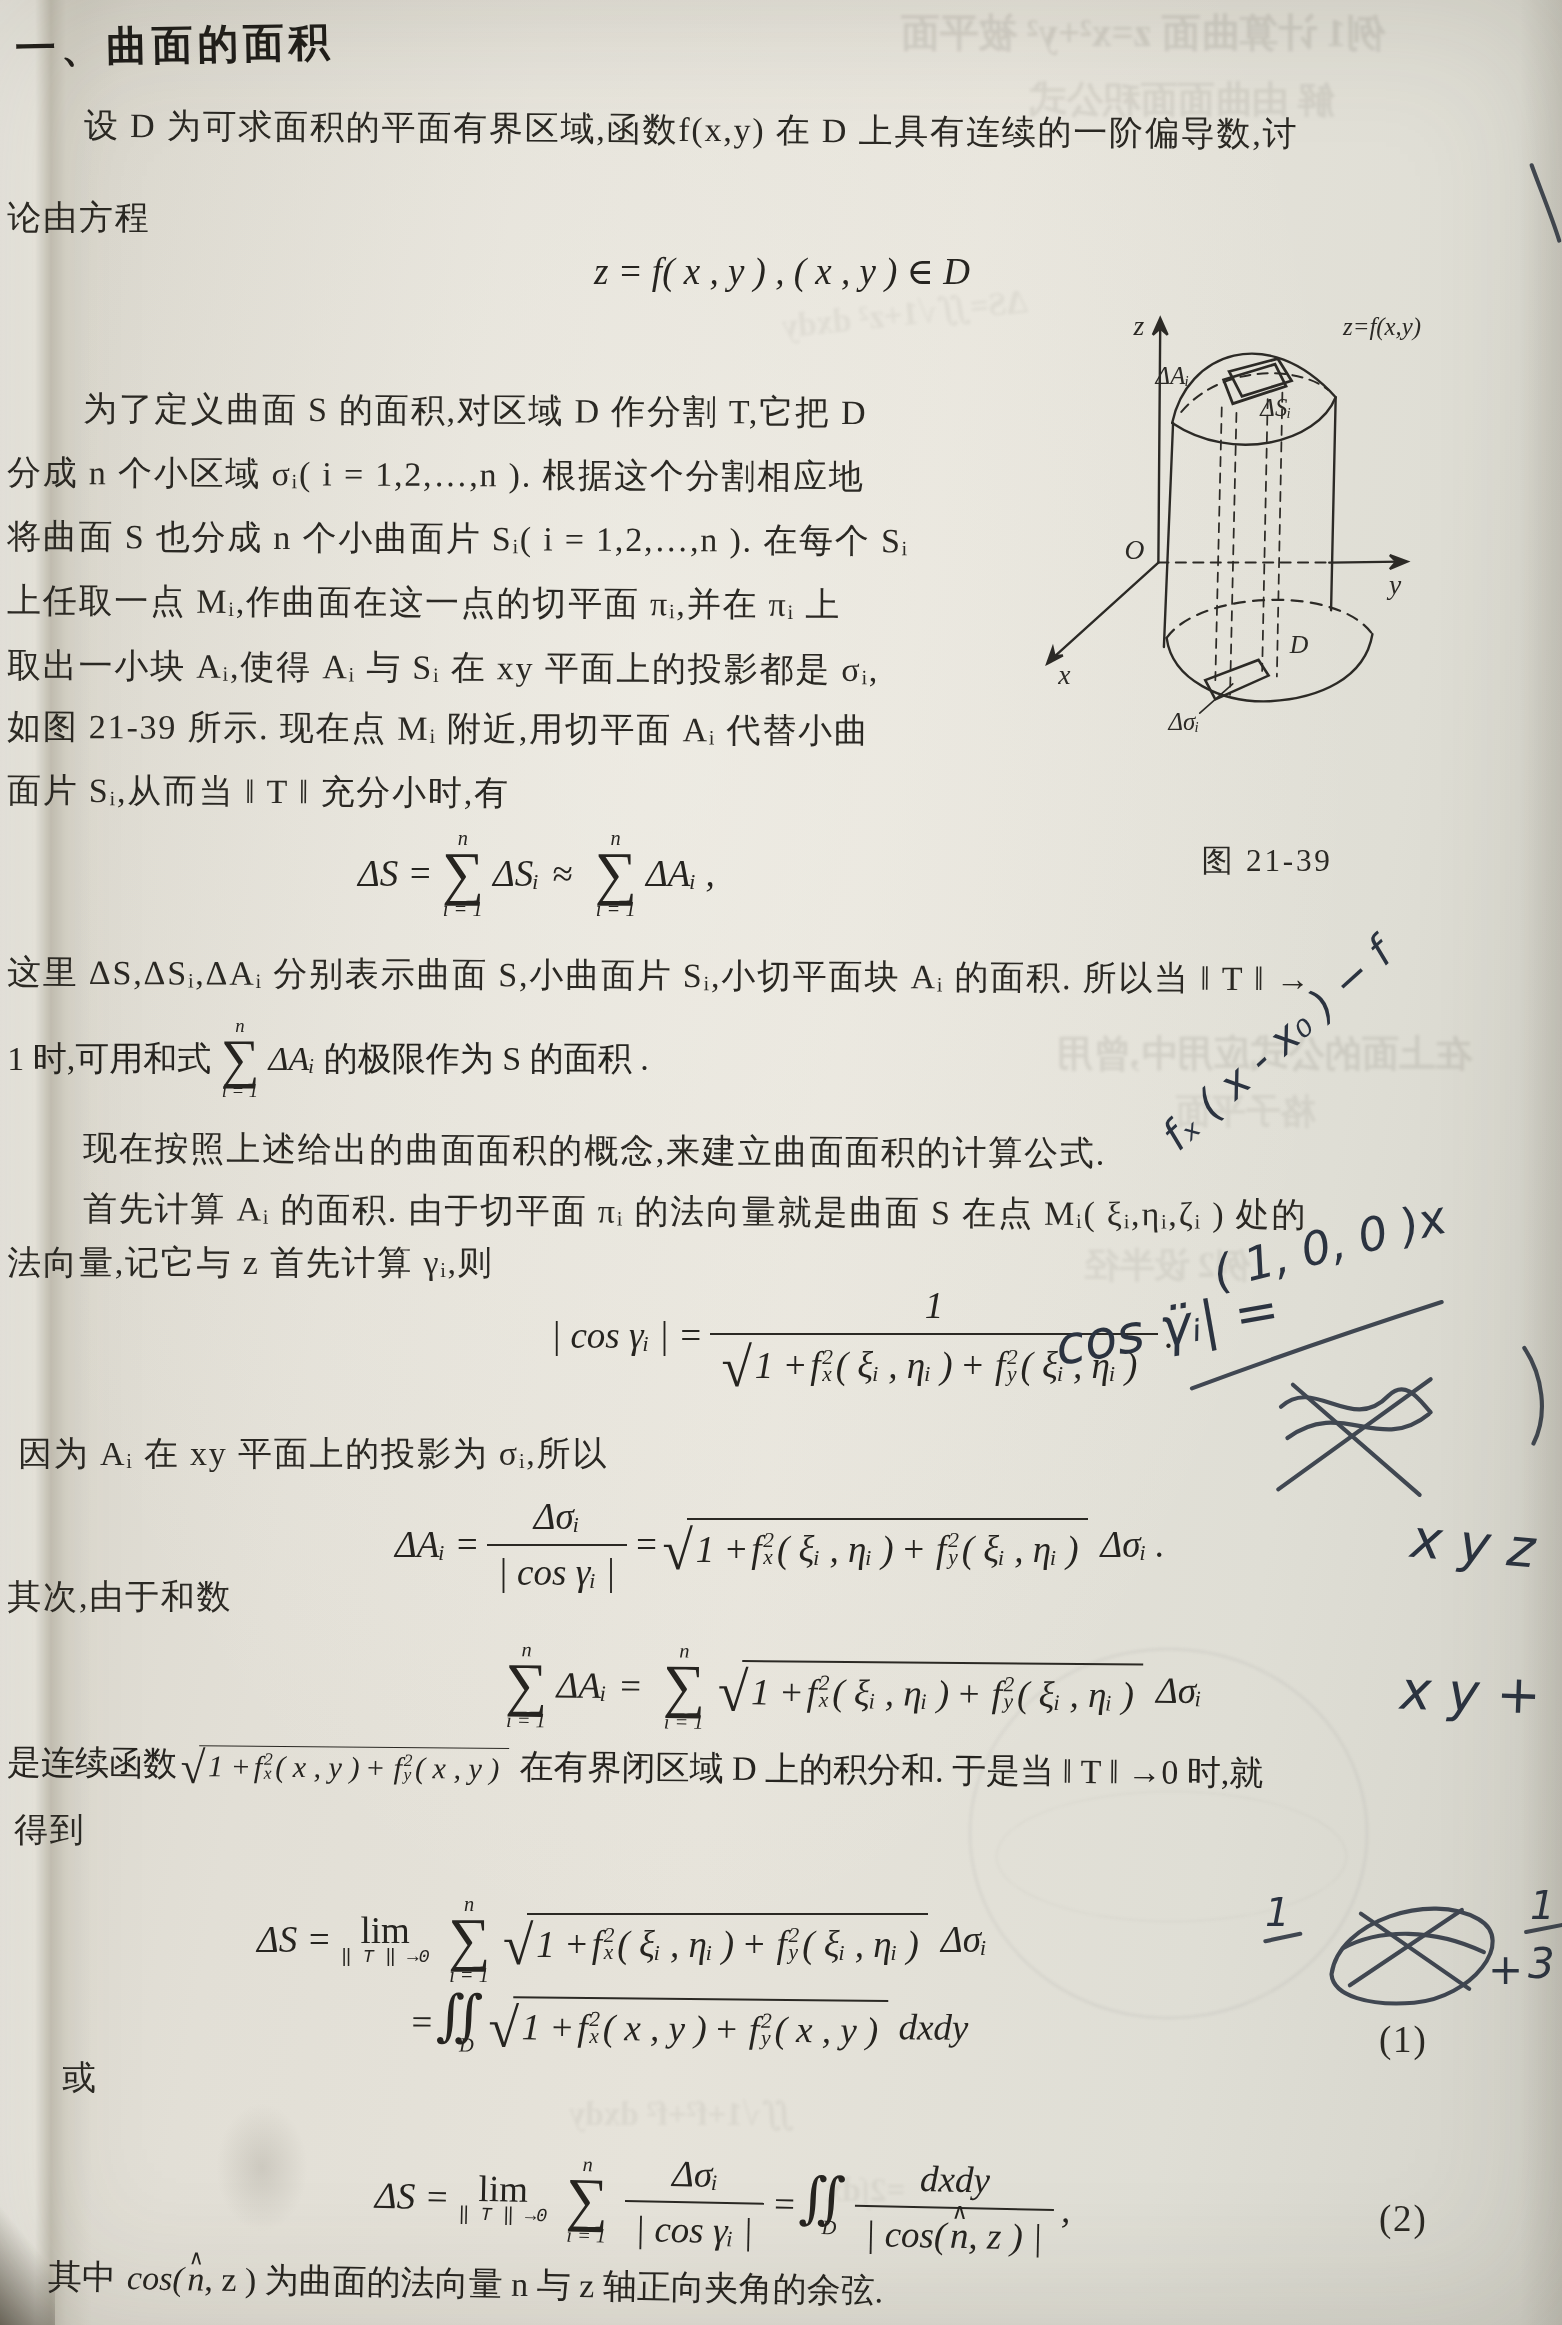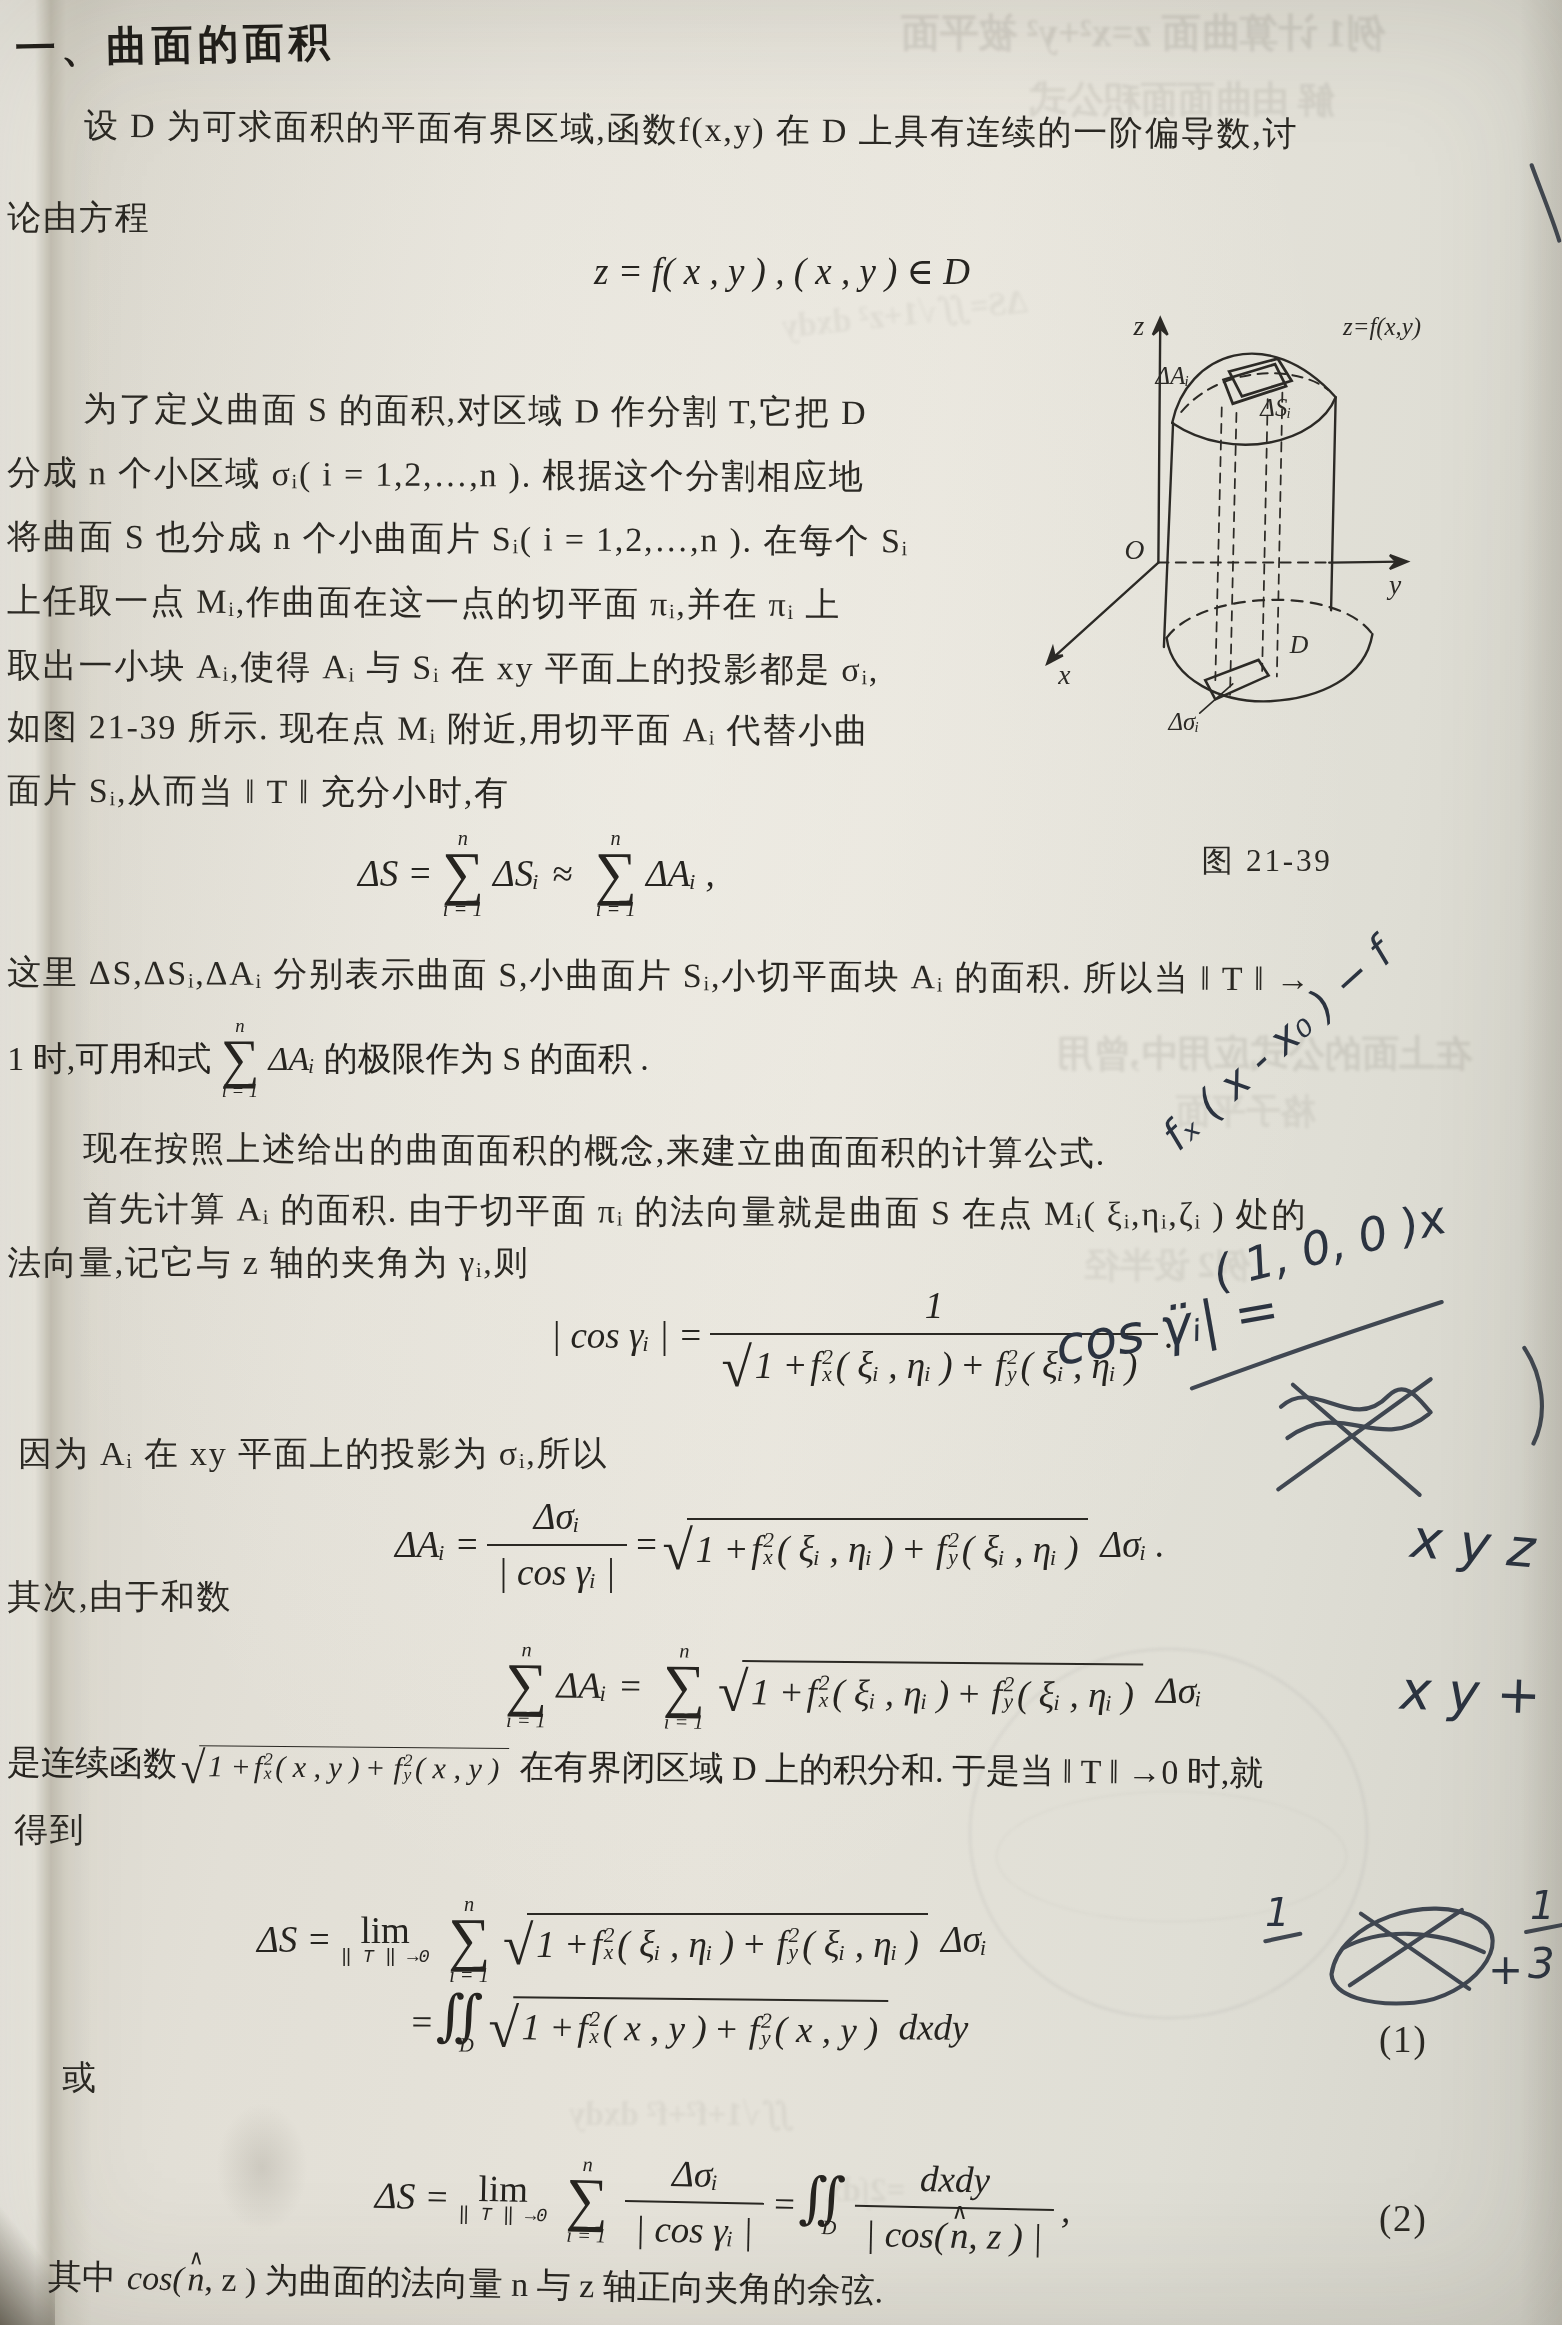--- a/index.html
+++ b/index.html
@@ -155,21 +155,21 @@
         <span class="lim">n</span>
         <span class="sg">∑</span>
         <span class="lim">i = 1</span>
       </span>
     <span style="font-style:italic;">ΔAᵢ</span>
     <span class="cn" style="margin-left:9.2px;">的极限作为 S 的面积 .</span>
   </div>
 
   <div class="line" style="left:83px;top:1128px;transform:rotate(.3deg);">现在按照上述给出的曲面面积的概念,来建立曲面面积的计算公式.</div>
   <div class="line" style="left:83px;top:1189px;transform:rotate(.3deg);">首先计算 Aᵢ 的面积. 由于切平面 πᵢ 的法向量就是曲面 S 在点 Mᵢ( ξᵢ,ηᵢ,ζᵢ ) 处的</div>
-  <div class="line" style="left:7.3px;top:1240px;">法向量,记它与 z 轴的夹角为 γᵢ,则</div>
+  <div class="line" style="left:7.3px;top:1240px;">法向量,记它与 z 首先计算 γᵢ,则</div>
 
   <div class="eq" style="left:551px;top:1284px;">
     <span>| cos γᵢ | =</span>
     <span class="fr">
       <span class="nu">1</span>
       <span class="de">
         <span class="rad" style="margin:0;">
           <span class="rs">√</span>
           <span class="rb" style="border-top:none;padding-top:1.8px;">
             <span>1 +</span>

